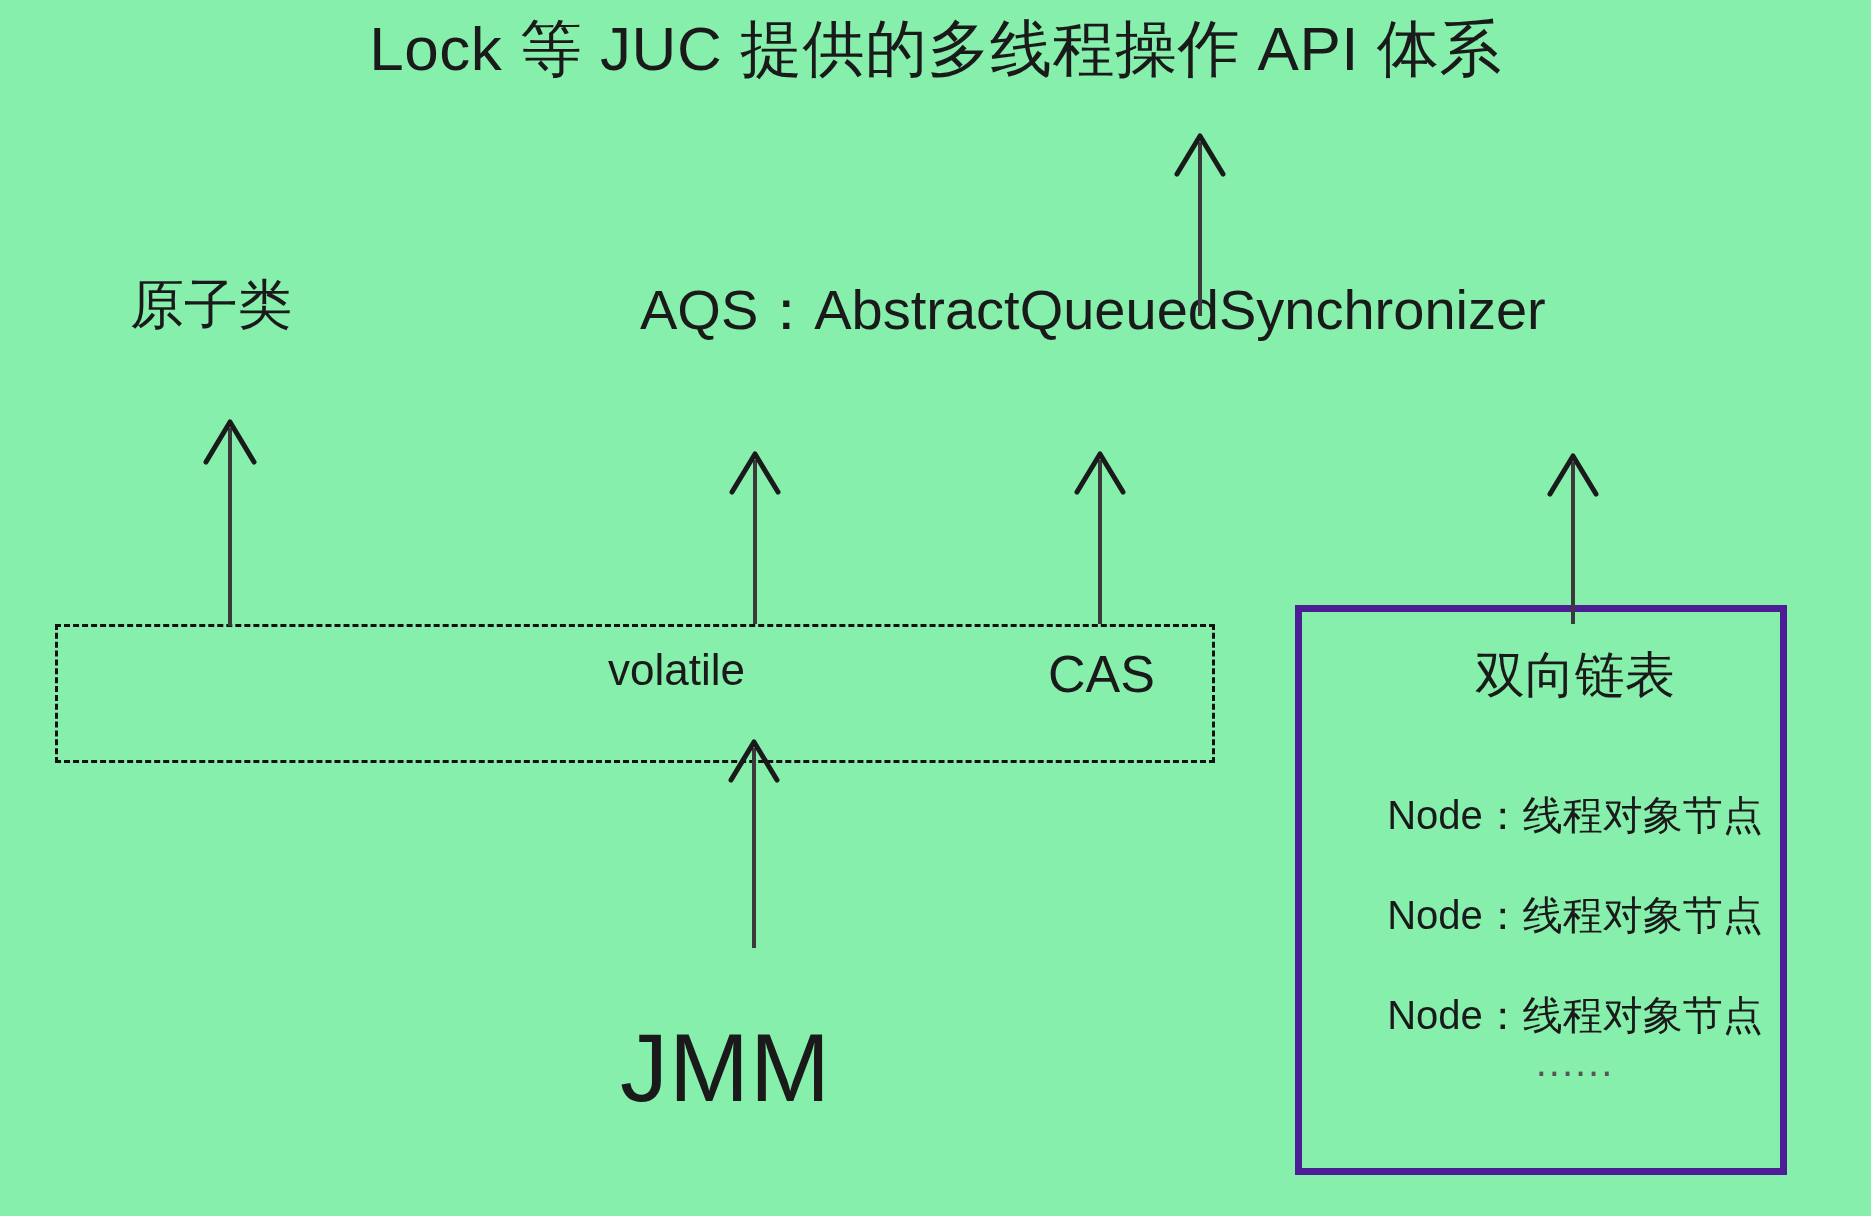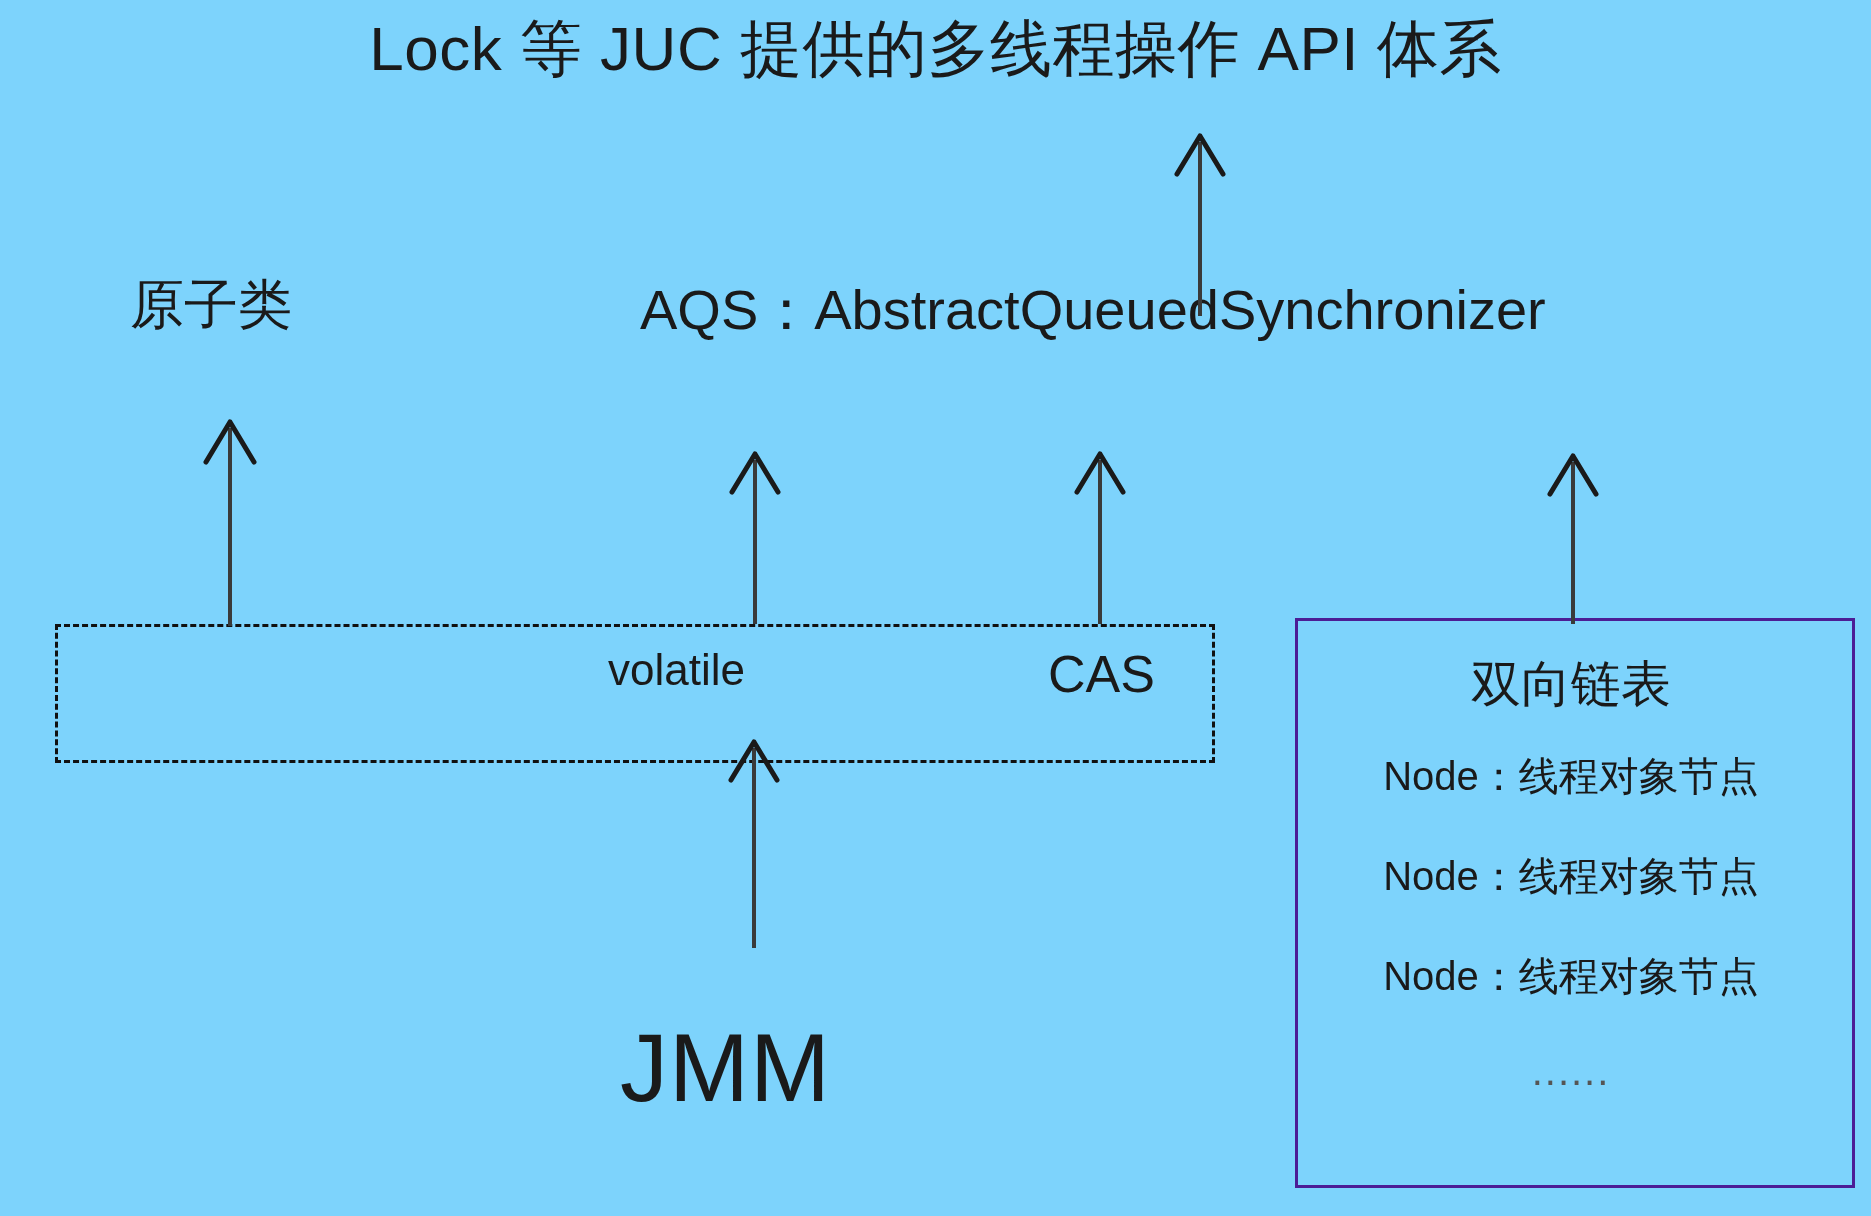--- a/index.html
+++ b/index.html
@@ -5,21 +5,21 @@
 <style>
   html, body {
     margin: 0;
     padding: 0;
     background: #ffffff;
   }
   #canvas {
     position: relative;
     width: 1871px;
     height: 1216px;
-    background: #7dd3fc;
+    background: #86efac;
     font-family: "Liberation Sans", "DejaVu Sans", sans-serif;
     color: #1a1a1a;
     overflow: hidden;
   }
   .txt {
     position: absolute;
     white-space: nowrap;
     color: #1a1a1a;
     line-height: 1;
   }
@@ -72,24 +72,24 @@
     left: 620px;
     top: 978px;
     font-size: 96px;
     letter-spacing: 1px;
     margin-top: 42px;
   }
   
   #linked-list-box {
     position: absolute;
     left: 1295px;
-    top: 618px;
-    width: 560px;
+    top: 605px;
+    width: 492px;
     height: 570px;
-    border: 3px solid #4c1d95;
+    border: 7px solid #4c1d95;
     box-sizing: border-box;
     background: transparent;
   }
   #ll-title {
     position: absolute;
     left: 0;
     top: 30px;
     width: 546px;
     text-align: center;
     font-size: 50px;
@@ -97,20 +97,21 @@
     color: #1a1a1a;
   }
   .ll-node {
     position: absolute;
     left: 0;
     width: 546px;
     text-align: center;
     font-size: 40px;
     white-space: nowrap;
     color: #1a1a1a;
+    margin-top: 48px;
   }
   #ll-node-0 { top: 128px; }
   #ll-node-1 { top: 228px; }
   #ll-node-2 { top: 328px; }
   #ll-ellipsis {
     position: absolute;
     left: 0;
     top: 428px;
     width: 546px;
     text-align: center;

